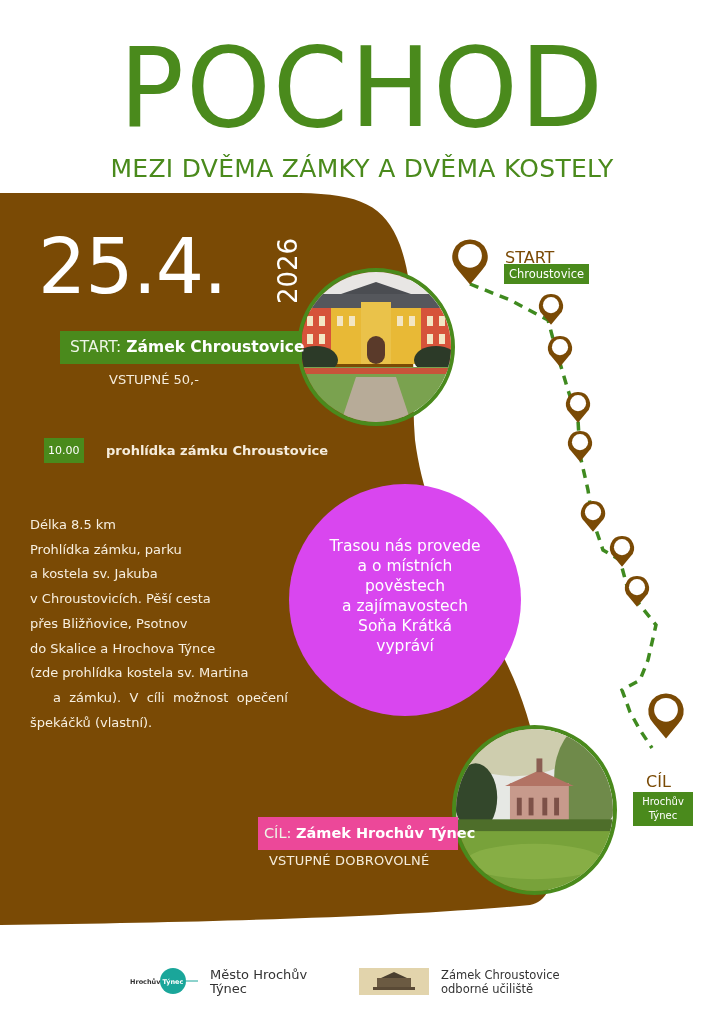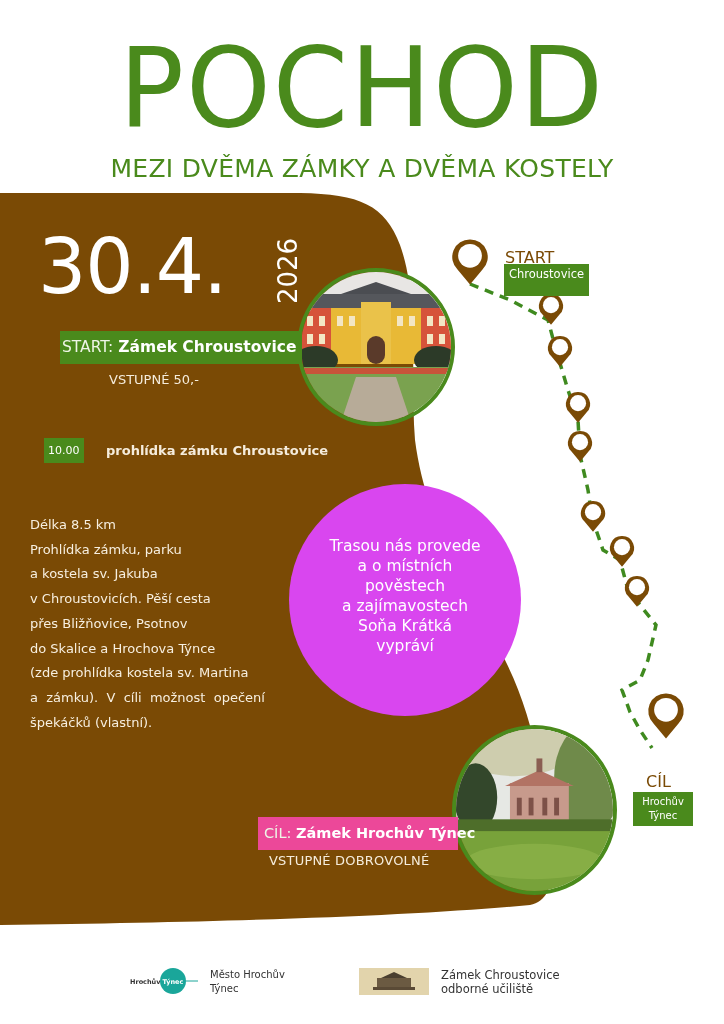--- a/index.html
+++ b/index.html
@@ -24,21 +24,21 @@
     color: #ffffff; letter-spacing: -1px;
   }
   .year {
     position: absolute; left: 268px; top: 238px; width: 40px; height: 66px;
     font-size: 26px; color: #ffffff;
   }
   .year span { position: absolute; left: 50%; top: 50%; transform: translate(-50%,-50%) rotate(-90deg); white-space: nowrap; }
 
   .start-label {
     position: absolute; left: 60px; top: 331px; height: 33px; width: 242px;
-    background: #4a8a1c; color: #ffffff; font-size: 15.5px; line-height: 33px; padding-left: 2px;
+    background: #4a8a1c; color: #ffffff; font-size: 15.5px; line-height: 33px; padding-left: 10px;
     white-space: nowrap;
   }
   .start-label .prefix { font-weight: 400; color: #eef5e6; }
   .start-label .name { font-weight: 700; }
 
   .entry-fee-1 { position: absolute; left: 109px; top: 372px; font-size: 13px; color: #f5ecdc; }
 
   .tour-time {
     position: absolute; left: 44px; top: 438px; height: 25px; padding: 0 4px;
     background: #4a8a1c; color: #ffffff; font-size: 11px; line-height: 25px;
@@ -69,47 +69,47 @@
     white-space: nowrap;
   }
   .end-label .prefix { color: #eef5e6; }
   .end-label .name { font-weight: 700; }
   .entry-fee-2 { position: absolute; left: 269px; top: 853px; font-size: 13px; color: #f5ecdc; letter-spacing: 0.2px; }
 
   .route { position: absolute; left: 0; top: 0; width: 724px; height: 1024px; pointer-events: none; }
 
   .start-word { position: absolute; left: 505px; top: 248px; font-size: 16px; color: #7a4a05; }
   .start-place {
-    position: absolute; left: 504px; top: 264px; height: 32px; padding: 0 5px;
+    position: absolute; left: 504px; top: 264px; height: 20px; padding: 0 5px;
     background: #4a8a1c; color: #ffffff; font-size: 11.5px; line-height: 20px;
   }
   .end-word { position: absolute; left: 646px; top: 772px; font-size: 16px; color: #7a4a05; }
   .end-place {
     position: absolute; left: 633px; top: 792px; width: 60px; height: 34px;
     background: #4a8a1c; color: #ffffff; font-size: 10px; line-height: 14px; text-align: center; padding-top: 3px;
   }
 
   .footer-logo-1 { position: absolute; left: 128px; top: 966px; width: 70px; height: 30px; }
-  .footer-text-1 { position: absolute; left: 210px; top: 968px; font-size: 10px; line-height: 14px; color: #333333; }
+  .footer-text-1 { position: absolute; left: 210px; top: 968px; font-size: 13px; line-height: 14px; color: #333333; }
   .footer-logo-2 {
     position: absolute; left: 359px; top: 968px; width: 70px; height: 27px; background: #e2d4ac;
   }
   .footer-text-2 { position: absolute; left: 441px; top: 968px; font-size: 11.5px; line-height: 14px; color: #333333; }
 </style>
 </head>
 <body>
 
 <svg class="bg-shape" viewBox="0 0 724 1024" xmlns="http://www.w3.org/2000/svg">
   <path d="M0,193 L300,193 C360,194 385,205 400,245 C420,300 410,380 415,440 C425,520 470,600 505,660 C530,710 540,760 548,820 C555,870 555,900 530,905 C420,915 250,922 0,925 Z" fill="#7a4a05"></path>
 </svg>
 
 <div class="title">POCHOD</div>
 <div class="subtitle">MEZI DVĚMA ZÁMKY A DVĚMA KOSTELY</div>
 
-<div class="date">30.4.</div>
+<div class="date">25.4.</div>
 <div class="year">
     <span>2026</span>
   </div>
 
 <div class="photo photo-start">
   <svg width="100%" height="100%" viewBox="0 0 150 150" preserveAspectRatio="none">
     <rect x="0" y="0" width="150" height="40" fill="#e8e6e4"></rect>
     <rect x="0" y="22" width="150" height="14" fill="#55575c"></rect>
     <polygon points="40,22 75,10 110,22" fill="#4b4d52"></polygon>
     <rect x="0" y="36" width="150" height="56" fill="#d6533a"></rect>
@@ -148,21 +148,21 @@
 <div class="tour-desc">prohlídka zámku Chroustovice</div>
 
 <div class="desc">
   <div>Délka 8.5 km</div>
   <div>Prohlídka zámku, parku</div>
   <div>a kostela sv. Jakuba</div>
   <div>v Chroustovicích. Pěší cesta</div>
   <div>přes Bližňovice, Psotnov</div>
   <div>do Skalice a Hrochova Týnce</div>
   <div>(zde prohlídka kostela sv. Martina</div>
-  <div style="white-space: pre;">a  zámku).  V  cíli  možnost  opečení</div>
+  <div style="white-space: pre; margin-left: 23px;">a  zámku).  V  cíli  možnost  opečení</div>
   <div>špekáčků (vlastní).</div>
 </div>
 
 <div class="guide-circle">
   <div class="guide-text">
     <div>Trasou nás provede</div>
     <div>a o místních</div>
     <div>pověstech</div>
     <div>a zajímavostech</div>
     <div>Soňa Krátká</div>

